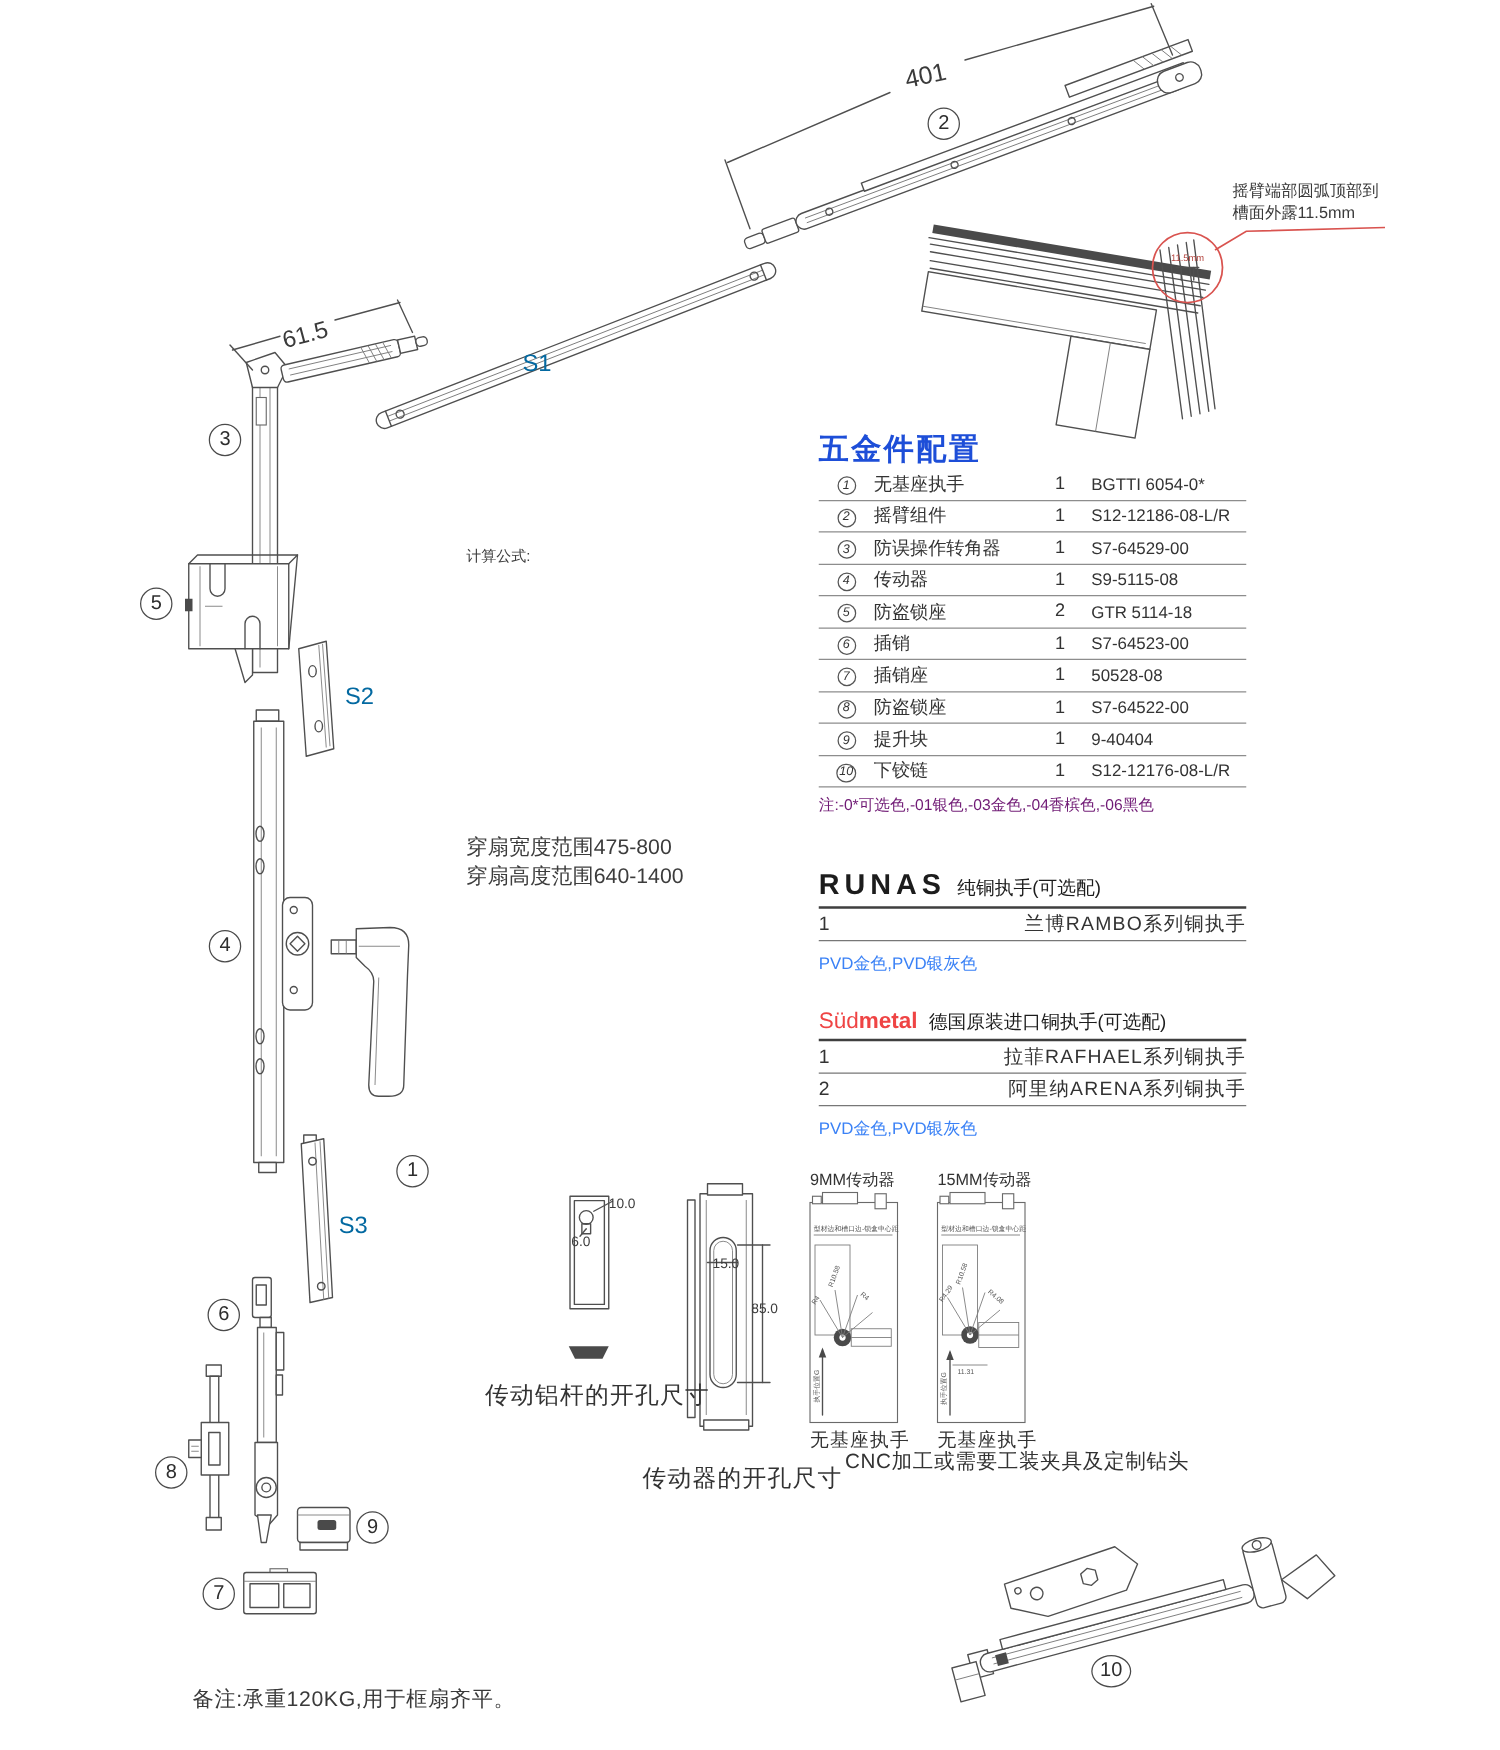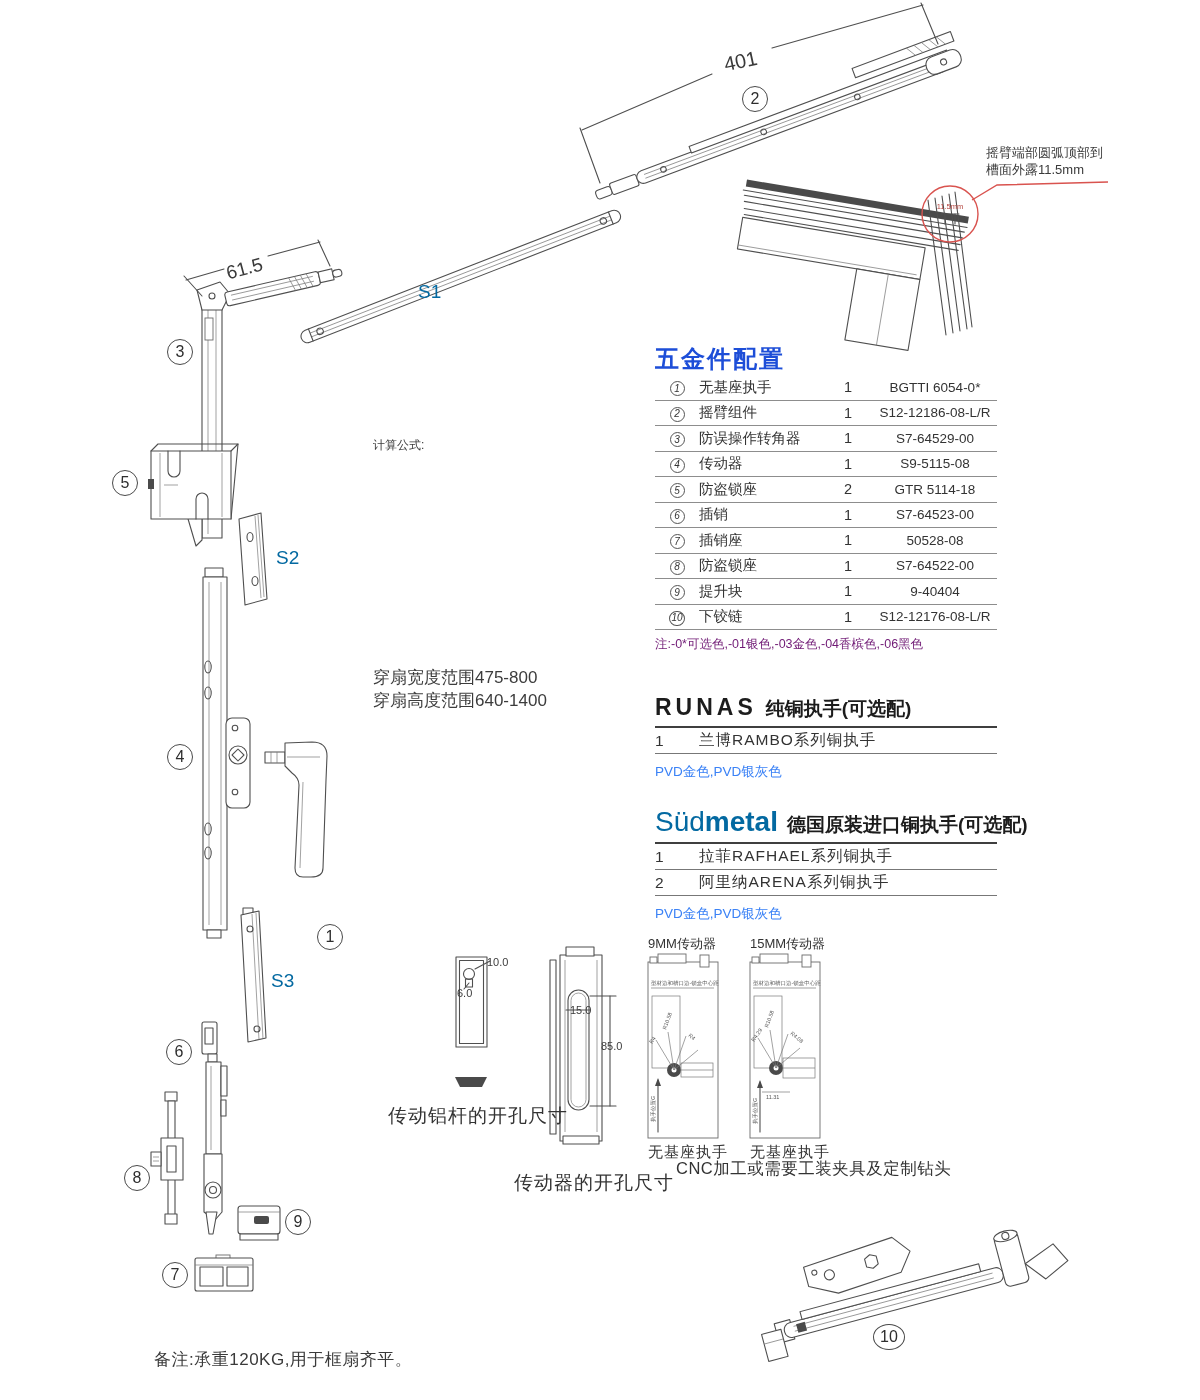--- a/index.html
+++ b/index.html
@@ -35,32 +35,32 @@
   .parts h2{font-size:24px;font-weight:bold;color:#1d4ed8;letter-spacing:2px}
   .thead{display:grid;grid-template-columns:44px 124px 50px 124px;font-size:15.5px;color:#222;
          padding:7px 0 4px;border-bottom:1.8px solid #555}
   .thead .h-no,.thead .h-qty,.thead .h-sku{text-align:center}
   .trow{display:grid;grid-template-columns:44px 124px 50px 124px;align-items:center;height:25.5px;
         border-bottom:1px solid #8d8d8d;font-size:14.5px;color:#333}
   .trow .no{text-align:center}
   .circ{display:inline-flex;align-items:center;justify-content:center;min-width:15px;height:15px;
         padding:0 1px;border:1.1px solid #555;border-radius:50%;font-size:10px;line-height:1}
   .trow .qty{text-align:center}
-  .trow .sku{text-align:center;font-size:13.5px;white-space:nowrap}
+  .trow .sku{text-align:left;font-size:13.5px;white-space:nowrap}
   .tnote{font-size:12.5px;margin-top:6px;color:#701a75;white-space:nowrap}
   
   .brandsec{position:absolute;width:342px;left:655px}
   .bhead{display:flex;align-items:baseline;gap:9px;border-bottom:2px solid #3f3f3f;padding-bottom:4px;white-space:nowrap}
   .brand-runas{font-size:23px;font-weight:bold;letter-spacing:4px;color:#1c1c1c}
-  .brand-sud{font-size:28px;color:#0369a1}
+  .brand-sud{font-size:18px;color:#ef4444}
   .brand-sud .b{font-weight:bold}
-  .btitle{font-size:19px;font-weight:bold;color:#1c1c1c}
+  .btitle{font-size:15px;font-weight:normal;color:#1c1c1c}
   .brow{display:grid;grid-template-columns:44px 1fr;font-size:15.5px;height:26px;align-items:center;
         border-bottom:1px solid #777;color:#333}
-  .brow .bname{text-align:left;letter-spacing:1px}
+  .brow .bname{text-align:right;letter-spacing:1px}
   .bfinish{font-size:13.5px;margin-top:9px;color:#3b82f6}
 </style>
 </head>
 <body>
 
 <svg class="abs" style="left:0;top:0" width="1200" height="1400" viewBox="0 0 1200 1400">
 
   <g>
     <g transform="rotate(-20.5 610 192)">
       <rect class="fw" x="596" y="186" width="16" height="9" rx="3"></rect>

